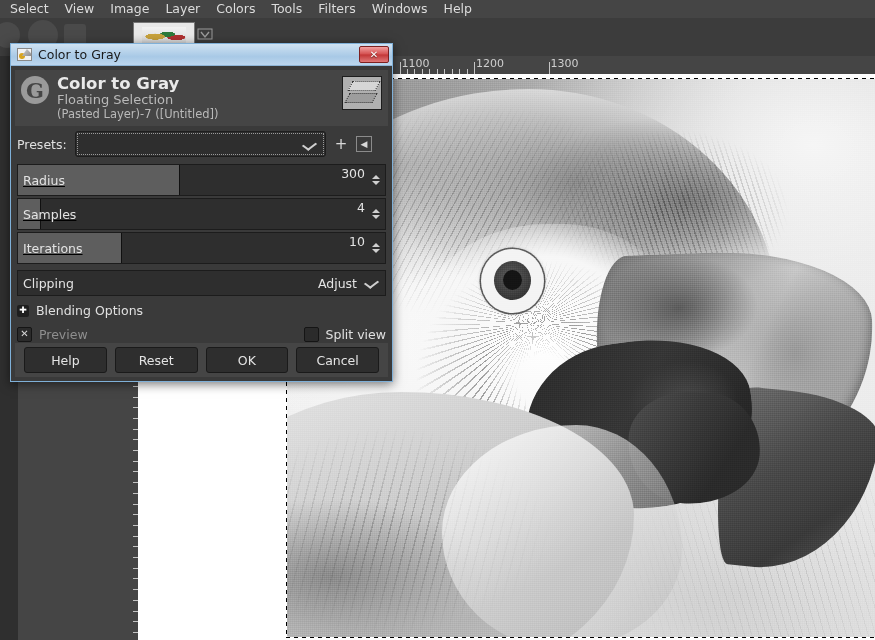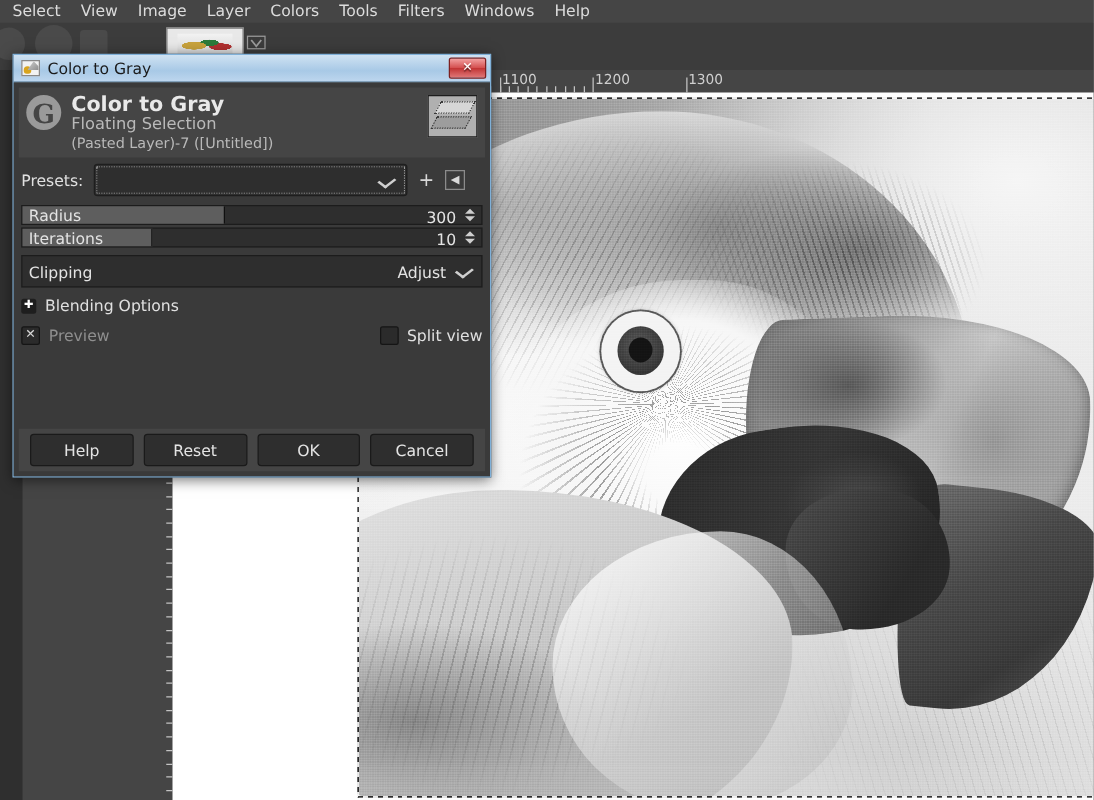--- a/index.html
+++ b/index.html
@@ -347,23 +347,23 @@
     width:18px;height:20px;margin-left:6px;color:#d8d8d8;font-size:15px;
     display:flex;align-items:center;justify-content:center;cursor:pointer;flex:none;
   }
   .presetbtn.boxed{
     border:1px solid #8b8b8b;width:14px;height:14px;font-size:9px;
   }
 
   
   #sliders{margin:6px 6px 0 6px;}
   .sliderrow{
-    height:16px;margin-bottom:2px;position:relative;
+    height:32px;margin-bottom:2px;position:relative;
     background:#2e2e2e;border:1px solid #1c1c1c;box-sizing:border-box;
-    display:flex;align-items:center;cursor:ew-resize;
+    display:flex;align-items:center;cursor:ew-resize;text-decoration:underline;
   }
   .sfill{
     position:absolute;left:0;top:0;bottom:0;background:#5e5e5e;
     border-right:1px solid #101010;
   }
   .slabel{
     position:relative;color:#e3e3e3;font-size:12.5px;padding-left:5px;
     z-index:2;white-space:nowrap;
   }
   .sval{
@@ -661,20 +661,29 @@
       <div class="sliderrow">
         <div class="sfill" style="width:44%"></div>
         <div class="slabel">Radius</div>
         <div class="sval">300</div>
         <div class="spin">
             <i class="up"></i>
             <i class="dn"></i>
           </div>
       </div>
 
+      <div class="sliderrow">
+        <div class="sfill" style="width:6%"></div>
+        <div class="slabel">Samples</div>
+        <div class="sval">4</div>
+        <div class="spin">
+            <i class="up"></i>
+            <i class="dn"></i>
+          </div>
+      </div>
 
       <div class="sliderrow">
         <div class="sfill" style="width:28%"></div>
         <div class="slabel">Iterations</div>
         <div class="sval">10</div>
         <div class="spin">
             <i class="up"></i>
             <i class="dn"></i>
           </div>
       </div>

